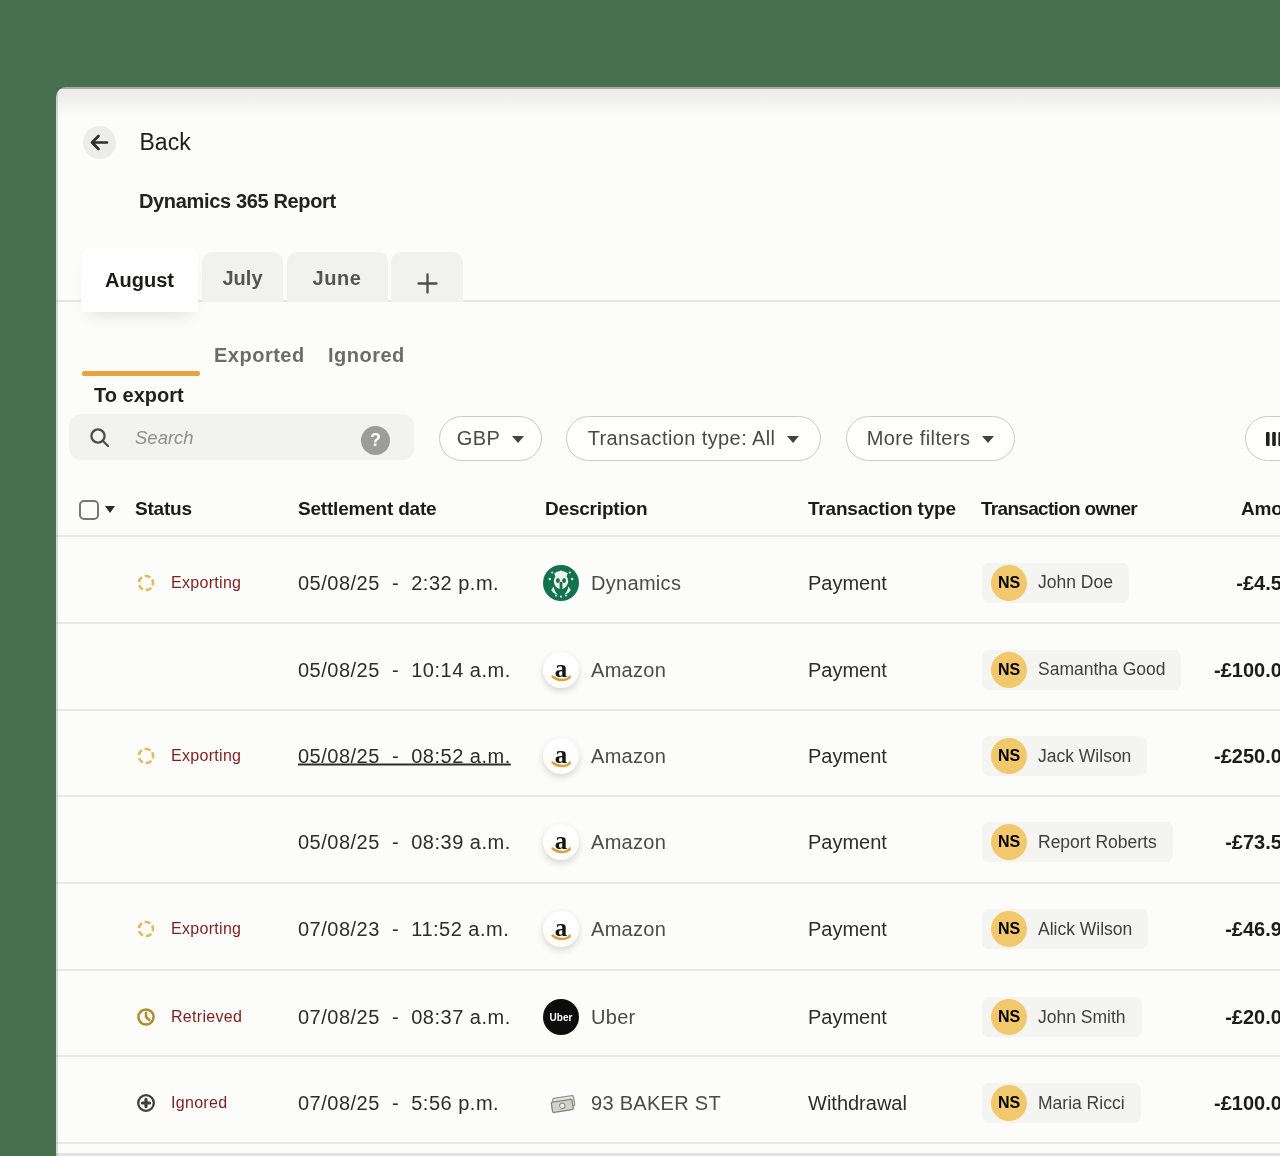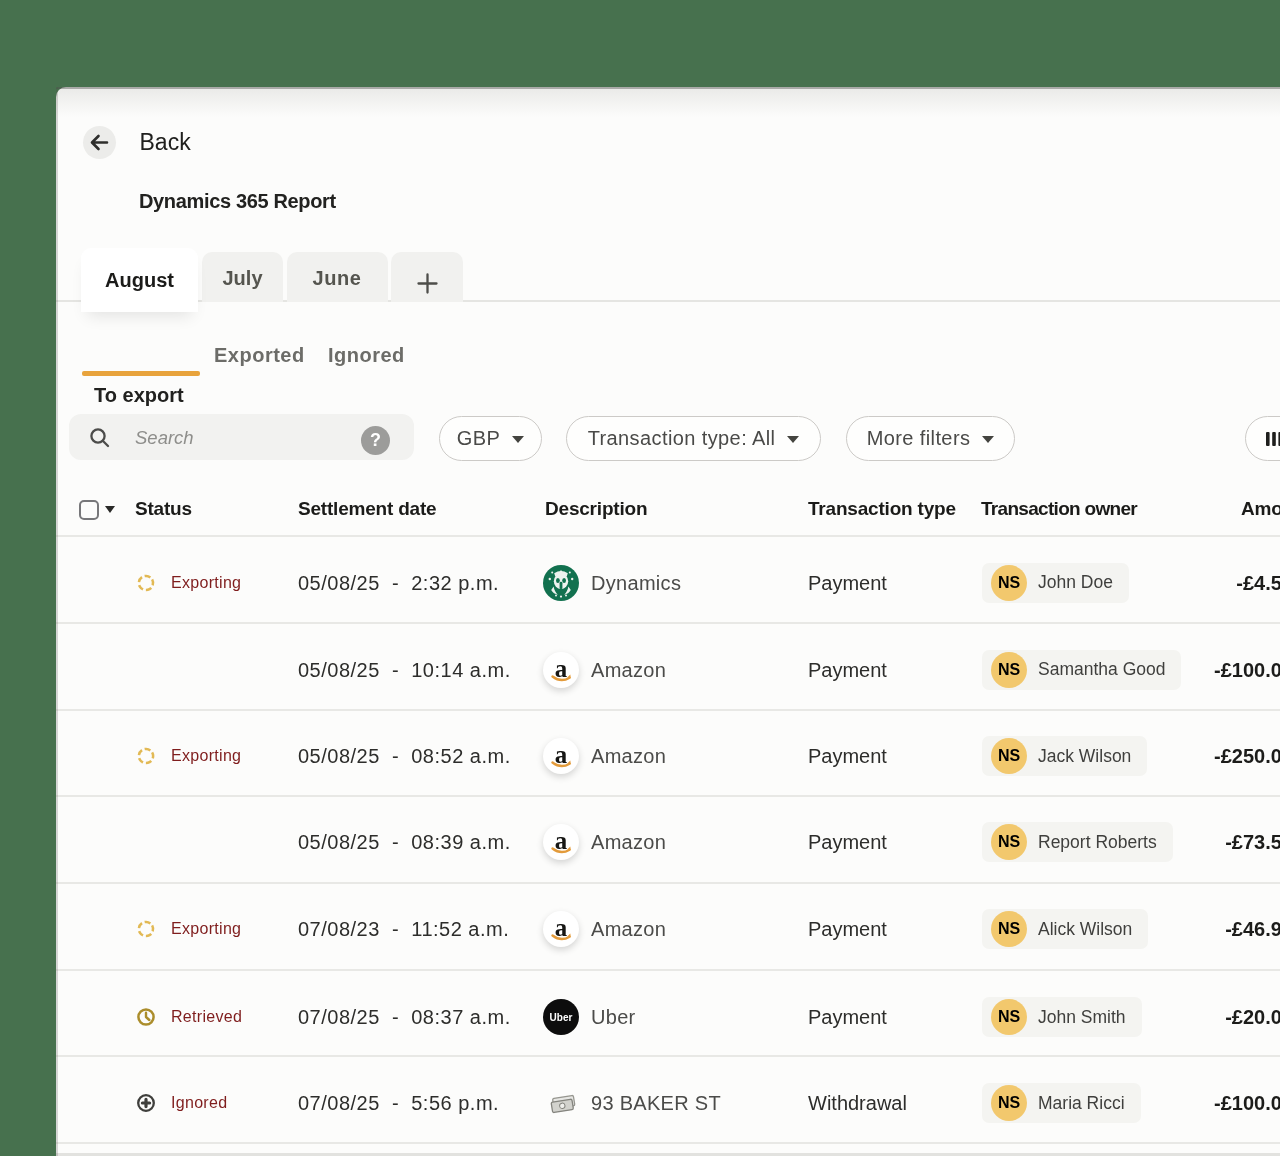--- a/index.html
+++ b/index.html
@@ -152,21 +152,21 @@
   <div class="owner" style="top:582.5px;">
       <span class="ns">NS</span>
       <span class="oname">Samantha Good</span>
     </div>
   <div class="amt" style="top:582.5px;">-£100.00</div>
 
 <svg class="abs" style="left:80px; top:659.0px;" width="20" height="20" viewBox="0 0 20 20" fill="none">
       <circle cx="10" cy="10" r="7.1" stroke="#e2b954" stroke-width="2.5" stroke-dasharray="6 2.9" transform="rotate(-30 10 10)"></circle>
     </svg>
   <div class="abs vc stxt" style="left:115px; top:669.0px;">Exporting</div>
-  <div class="abs vc date" style="left:242px; top:669.0px;">05/08/25  -  08:52 a.m.</div>
+  <div class="abs vc date" style="left:242px; top:669.0px;text-decoration:underline;">05/08/25  -  08:52 a.m.</div>
 <div class="logo" style="top:669.0px; border-radius:50%; background:#fff; box-shadow:0 3px 7px rgba(0,0,0,0.16);"><svg width="36" height="36" viewBox="0 0 36 36">
         <text x="18" y="24.5" text-anchor="middle" font-family="Liberation Serif, serif" font-size="25" font-weight="700" fill="#161614">a</text>
         <path d="M9.5 24.5 q8.5 6.5 17 1.2" stroke="#e39b3b" stroke-width="2.4" fill="none" stroke-linecap="round"></path>
         <path d="M27.3 22.6 l0.5 3.6 -3.5 -0.6 z" fill="#e39b3b"></path>
       </svg></div>
   <div class="abs vc desc" style="left:535px; top:669.0px;">Amazon</div>
   <div class="abs vc dtxt" style="left:752px; top:669.0px;">Payment</div>
   <div class="owner" style="top:669.0px;">
       <span class="ns">NS</span>
       <span class="oname">Jack Wilson</span>

